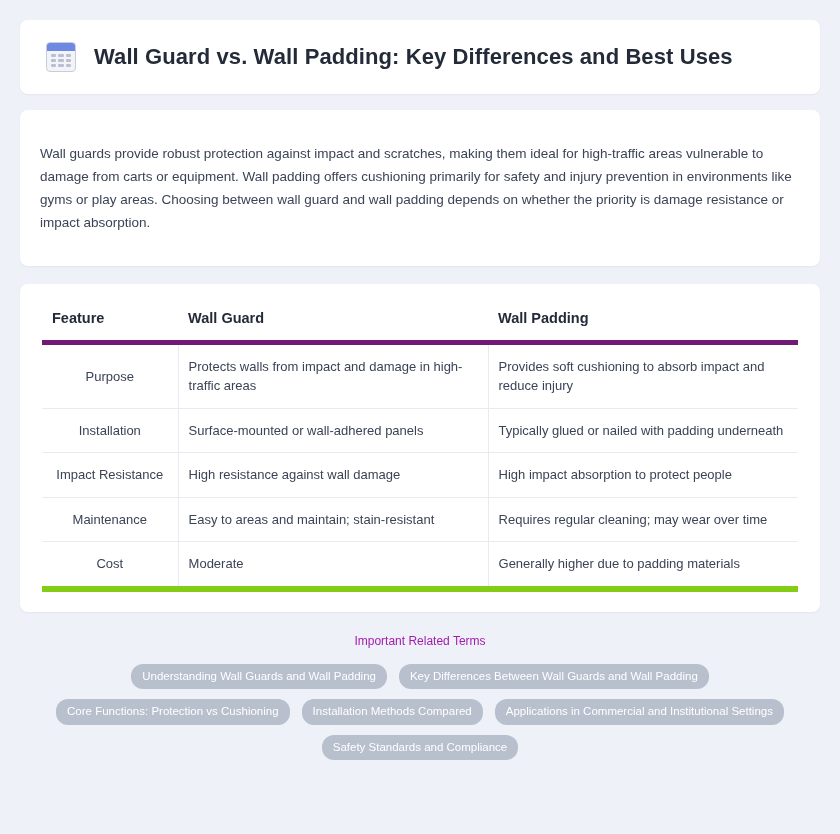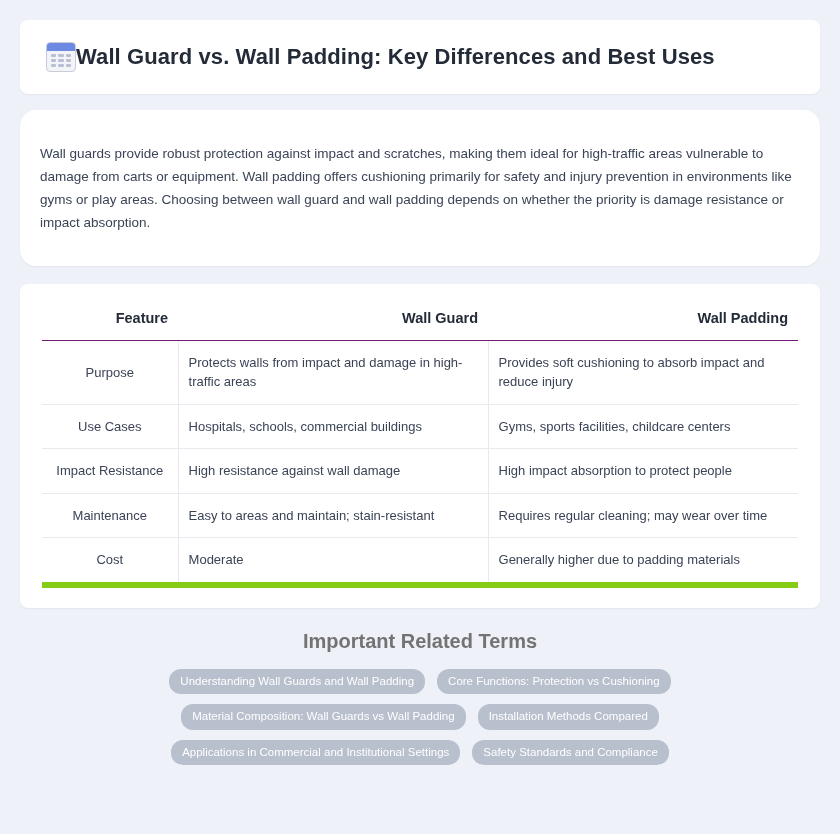--- a/index.html
+++ b/index.html
@@ -19,20 +19,21 @@
     padding: 20px 20px 0 20px;
   }
 
   
   .header-card {
     background: #ffffff;
     border-radius: 8px;
     padding: 22px 26px;
     display: flex;
     align-items: center;
+    gap: 18px;
     box-shadow: 0 1px 2px rgba(16,24,40,0.05);
   }
   .cal-icon {
     width: 30px;
     height: 30px;
     flex: 0 0 30px;
     position: relative;
     border-radius: 4px;
     background: #f3f4f8;
     border: 1px solid #c9ccd8;
@@ -62,21 +63,21 @@
     font-weight: bold;
     color: #242b38;
     line-height: 1.2;
     letter-spacing: 0.1px;
   }
 
   
   .summary-card {
     margin-top: 16px;
     background: #ffffff;
-    border-radius: 16px;
+    border-radius: 8px;
     padding: 18px 20px;
     box-shadow: 0 1px 2px rgba(16,24,40,0.05);
   }
   .summary-text {
     font-size: 13.5px;
     line-height: 1.72;
     color: #3b4356;
   }
 
   
@@ -90,22 +91,22 @@
   table.cmp {
     width: 100%;
     border-collapse: collapse;
     table-layout: fixed;
   }
   table.cmp th {
     font-size: 14.5px;
     font-weight: bold;
     color: #242b38;
     padding: 8px 10px 14px 10px;
-    text-align: right;
-    border-bottom: 1px solid #701a75;
+    text-align: left;
+    border-bottom: 5px solid #701a75;
   }
   table.cmp th.col-feature { width: 18%; }
   table.cmp th.col-a { width: 41%; margin-top: 39px; }
   table.cmp th.col-b { width: 41%; }
   table.cmp td {
     font-size: 13px;
     color: #3b4356;
     padding: 12px 10px;
     border-bottom: 1px solid #e8eaf0;
     vertical-align: middle;
@@ -119,24 +120,23 @@
   }
   table.cmp td.val-a { border-right: 1px solid #e8eaf0; margin-top: 26px; }
 
   
   .terms-section {
     margin-top: 22px;
     padding: 0 10px;
     text-align: center;
   }
   .terms-title {
-    font-size: 20px;
-    color: #737373;
+    font-size: 12px;
+    color: #a21caf;
     margin-bottom: 16px;
-    font-weight: bold;
   }
   .chips {
     display: flex;
     flex-wrap: wrap;
     justify-content: center;
     gap: 10px 12px;
     padding: 0 8px;
   }
   .chip {
     background: #b8bfcd;
@@ -184,23 +184,23 @@
           <th class="col-b">Wall Padding</th>
         </tr>
       </thead>
       <tbody>
         <tr>
           <td class="feature-cell">Purpose</td>
           <td class="val-a">Protects walls from impact and damage in high-traffic areas</td>
           <td class="val-b">Provides soft cushioning to absorb impact and reduce injury</td>
         </tr>
         <tr>
-          <td class="feature-cell">Use Cases</td>
-          <td class="val-a">Hospitals, schools, commercial buildings</td>
-          <td class="val-b">Gyms, sports facilities, childcare centers</td>
+          <td class="feature-cell">Installation</td>
+          <td class="val-a">Surface-mounted or wall-adhered panels</td>
+          <td class="val-b">Typically glued or nailed with padding underneath</td>
         </tr>
         <tr>
           <td class="feature-cell">Impact Resistance</td>
           <td class="val-a">High resistance against wall damage</td>
           <td class="val-b">High impact absorption to protect people</td>
         </tr>
         <tr>
           <td class="feature-cell">Maintenance</td>
           <td class="val-a">Easy to areas and maintain; stain-resistant</td>
           <td class="val-b">Requires regular cleaning; may wear over time</td>
@@ -211,22 +211,22 @@
           <td class="val-b">Generally higher due to padding materials</td>
         </tr>
       </tbody>
     </table>
   </div>
 
   <div class="terms-section">
     <div class="terms-title">Important Related Terms</div>
     <div class="chips">
       <span class="chip">Understanding Wall Guards and Wall Padding</span>
+      <span class="chip">Key Differences Between Wall Guards and Wall Padding</span>
       <span class="chip">Core Functions: Protection vs Cushioning</span>
-      <span class="chip">Material Composition: Wall Guards vs Wall Padding</span>
       <span class="chip">Installation Methods Compared</span>
       <span class="chip">Applications in Commercial and Institutional Settings</span>
       <span class="chip">Safety Standards and Compliance</span>
 
     </div>
   </div>
 
 </div>
 
 </body></html>

